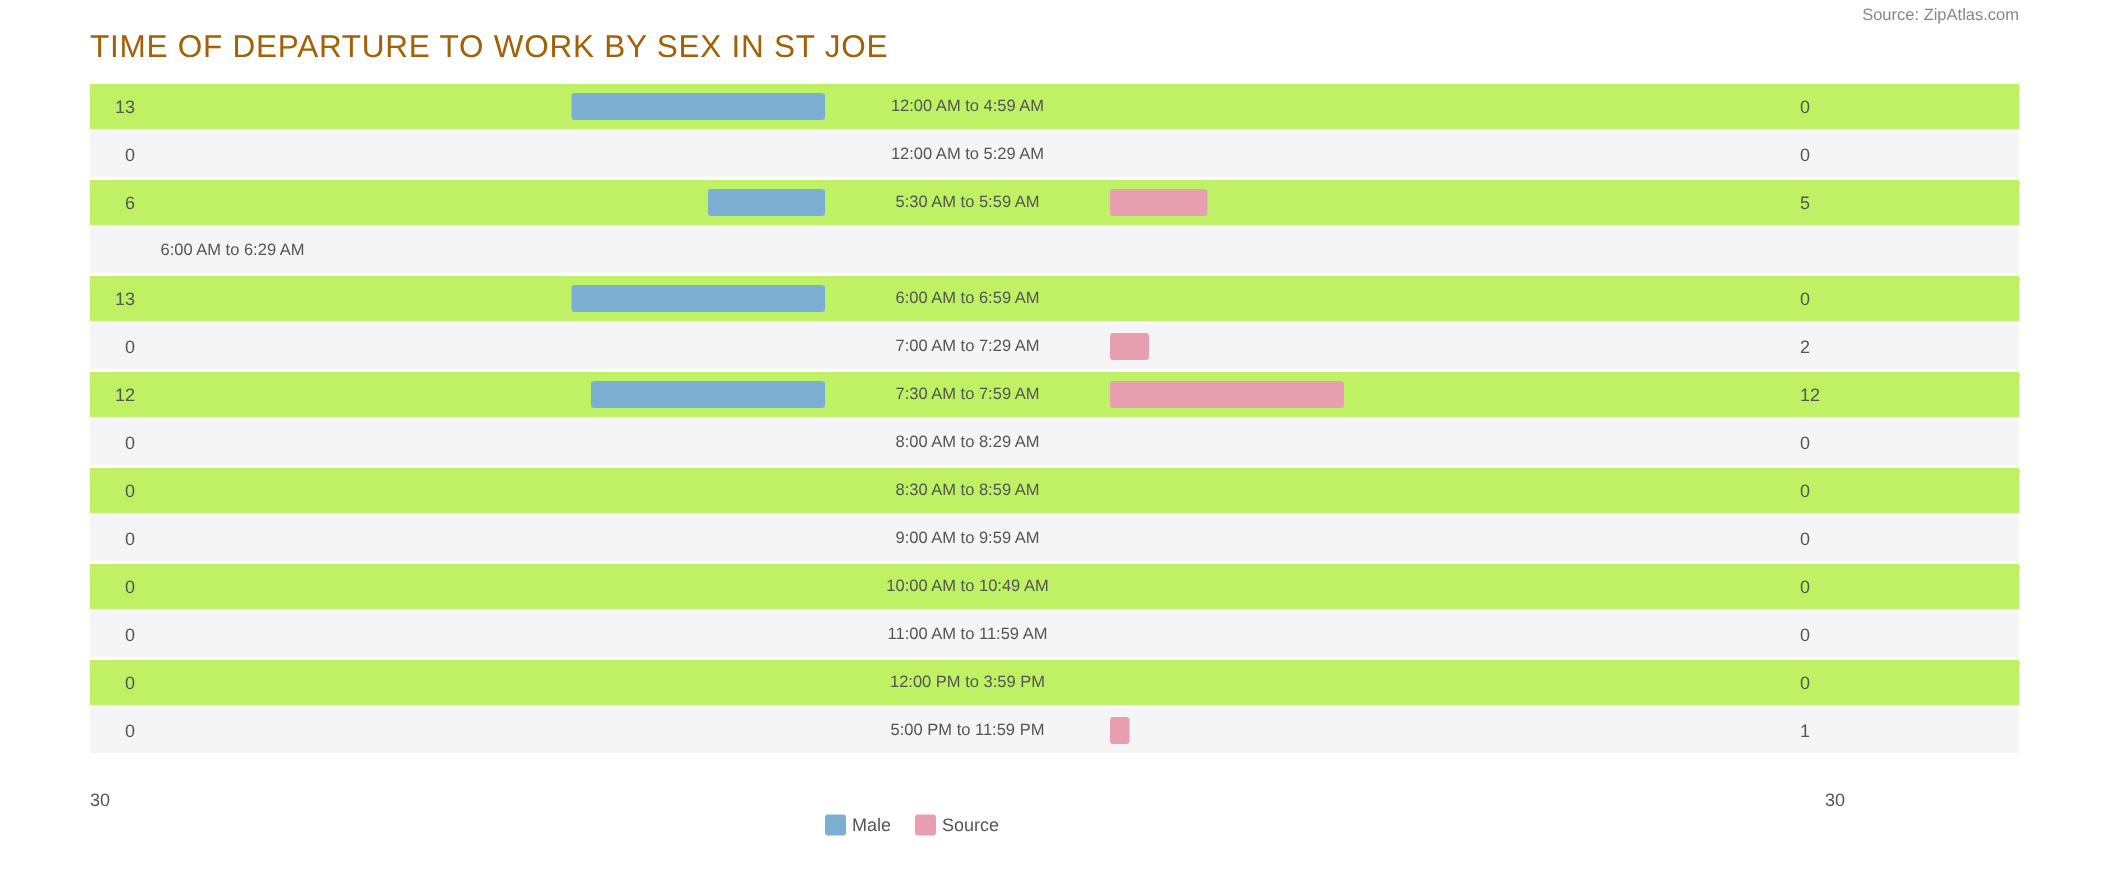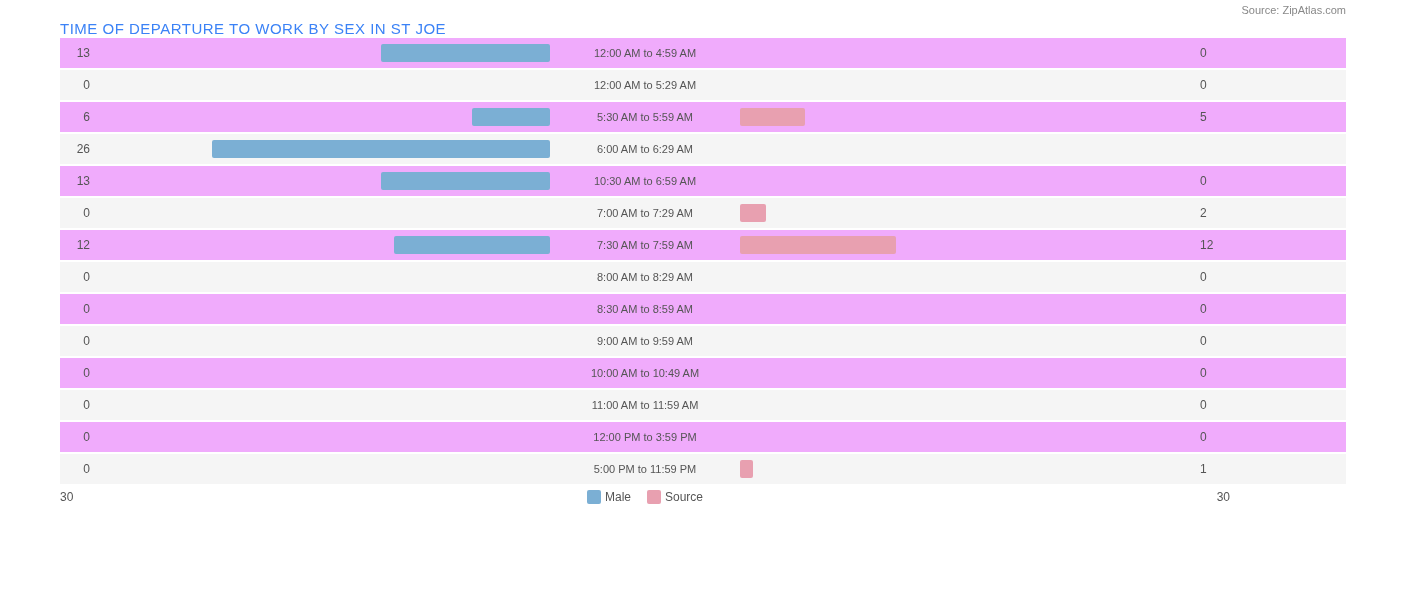--- a/index.html
+++ b/index.html
@@ -10,23 +10,23 @@
       height: 594px;
       overflow: hidden;
     }
     .chart-container {
       width: 1406px;
       height: 594px;
       padding: 20px 60px 50px 60px;
       position: relative;
     }
     .chart-title {
-      font-size: 15px;
-      color: #3b82f6;
-      margin-bottom: 1px;
+      font-size: 21px;
+      color: #a16207;
+      margin-bottom: 12px;
       text-transform: uppercase;
       letter-spacing: 0.5px;
       font-weight: normal;
     }
     .source-text {
       position: absolute;
       top: 4px;
       right: 60px;
       font-size: 11px;
       color: #888;
@@ -39,21 +39,21 @@
       display: flex;
       align-items: center;
       height: 30px;
       margin-bottom: 2px;
       position: relative;
     }
     .bar-row.striped {
       background: #f5f5f5;
     }
     .bar-row.white {
-      background: #f0abfc;
+      background: #bef264;
     }
     
     .left-section {
       display: flex;
       align-items: center;
       justify-content: flex-end;
       width: 490px;
       height: 100%;
     }
     .male-value {
@@ -122,22 +122,22 @@
       display: flex;
       justify-content: flex-start;
     }
     .axis-left-val {
       font-size: 12px;
       color: #555;
     }
     .axis-center {
       width: 190px;
       display: flex;
-      justify-content: center;
       gap: 16px;
+      margin-top: 35px;
     }
     .legend-item {
       display: flex;
       align-items: center;
       gap: 4px;
       font-size: 12px;
       color: #555;
     }
     .legend-box {
       width: 14px;
@@ -202,36 +202,30 @@
     </div>
     <div class="center-label">5:30 AM to 5:59 AM</div>
     <div class="right-section">
       <div class="female-bar-container">
         <div class="female-bar" style="width:65px;"></div>
       </div>
       <span class="female-value">5</span>
     </div>
   </div>
       <div class="bar-row striped">
-    <div class="left-section">
-      <span class="male-value">26</span>
-      <div class="male-bar-container">
-        <div class="male-bar" style="width:338px;"></div>
-      </div>
-    </div>
     <div class="center-label">6:00 AM to 6:29 AM</div>
   </div>
       <div class="bar-row white">
     <div class="left-section">
       <span class="male-value">13</span>
       <div class="male-bar-container">
         <div class="male-bar" style="width:169px;"></div>
       </div>
     </div>
-    <div class="center-label">10:30 AM to 6:59 AM</div>
+    <div class="center-label">6:00 AM to 6:59 AM</div>
     <div class="right-section">
       <div class="female-bar-container">
         <div class="female-bar" style="width:0px;"></div>
       </div>
       <span class="female-value">0</span>
     </div>
   </div>
       <div class="bar-row striped">
     <div class="left-section">
       <span class="male-value">0</span>

